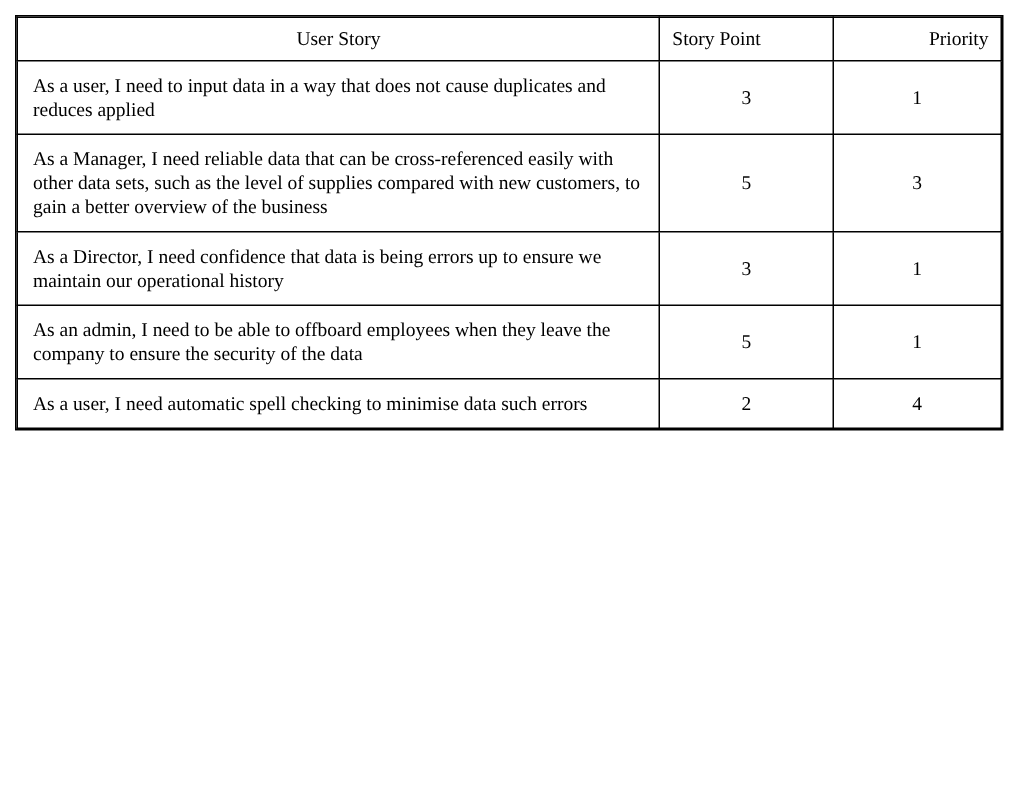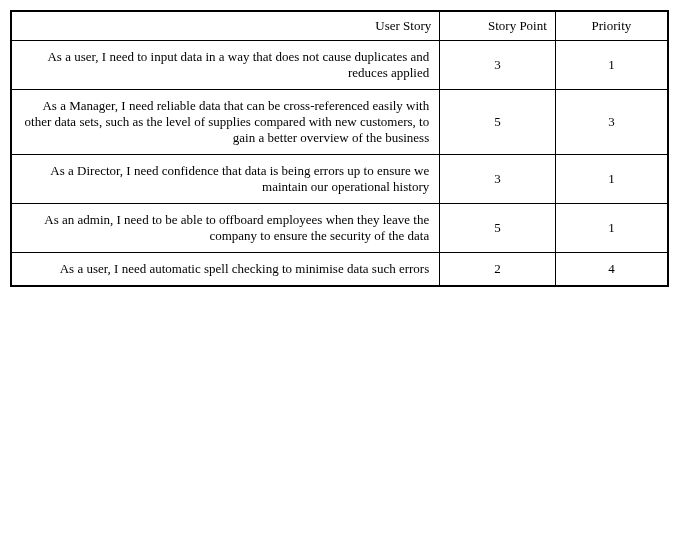--- a/index.html
+++ b/index.html
@@ -39,31 +39,30 @@
     }
 
     tbody tr td {
       border: 1px solid #000;
       padding: 8px 10px;
       vertical-align: top;
     }
 
     .col-story {
       width: 440px;
-      text-align: right;
     }
 
     .col-points {
       width: 118px;
-      text-align: right;
+      text-align: left;
     }
 
     .col-priority {
       width: 114px;
-      text-align: center;
+      text-align: right;
     }
 
     tbody tr td.col-points,
     tbody tr td.col-priority {
       vertical-align: middle;
       text-align: center;
     }
   </style>
 </head>
 <body>

